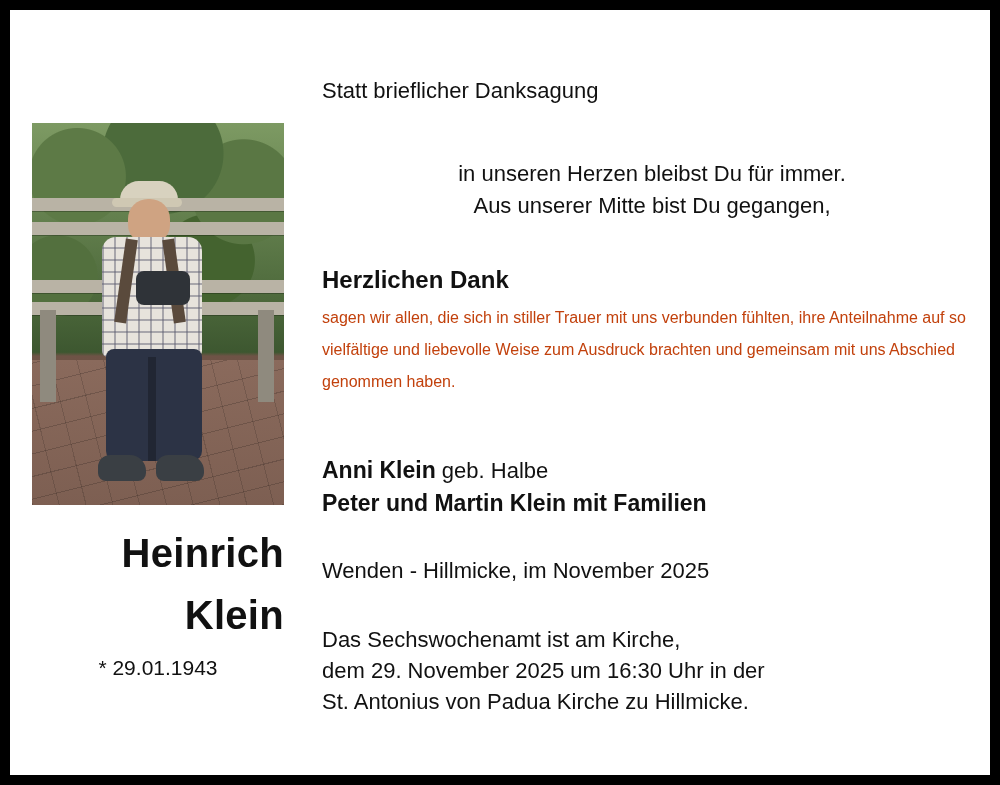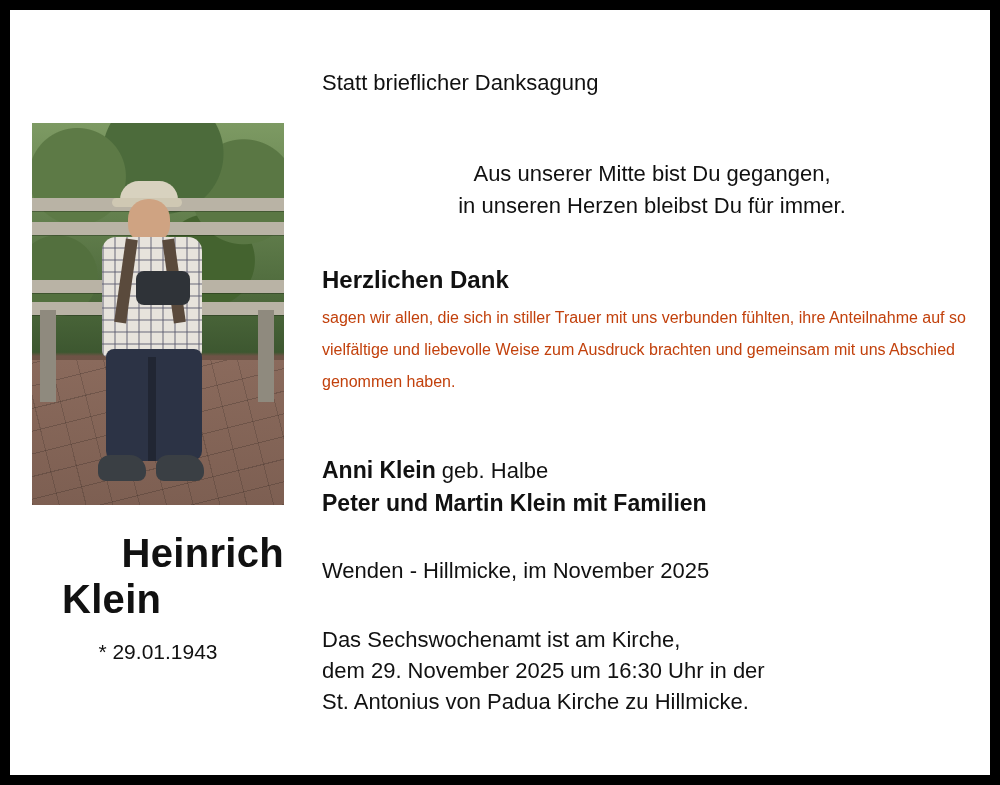--- a/index.html
+++ b/index.html
@@ -154,33 +154,33 @@
     text-align: center;
     color: #111111;
   }
   .name-line1, .name-line2 {
     font-size: 40px;
     font-weight: bold;
     line-height: 46px;
     letter-spacing: .3px;
   }
   .name-line1 { text-align: right; padding-left: 28px; }
-  .name-line2 { text-align: left; padding-left: 30px; }
+  .name-line2 { text-align: right; padding-left: 30px; margin-top: 16px; }
   .dates {
     margin-top: 14px;
     font-size: 21px;
     line-height: 32px;
     color: #111111;
   }
 
   
   .heading-top {
     position: absolute;
     left: 312px;
-    top: 60px;
+    top: 68px;
     font-size: 22px;
     color: #111111;
   }
   .verse {
     position: absolute;
     left: 312px;
     top: 148px;
     width: 660px;
     text-align: center;
     font-size: 22px;
@@ -267,22 +267,22 @@
       <div class="name-line1">Heinrich</div>
       <div class="name-line2">Klein</div>
       <div class="dates">
         <div>* 29.01.1943</div>
       </div>
     </div>
 
     <div class="heading-top">Statt brieflicher Danksagung</div>
 
     <div class="verse">
+      <div>in unseren Herzen bleibst Du für immer.</div>
       <div>Aus unserer Mitte bist Du gegangen,</div>
-      <div>in unseren Herzen bleibst Du für immer.</div>
     </div>
 
     <div class="thanks-title">Herzlichen Dank</div>
     <div class="thanks-body">sagen wir allen, die sich in stiller Trauer mit uns verbunden fühlten, ihre Anteilnahme auf so vielfältige und liebevolle Weise zum Ausdruck brachten und gemeinsam mit uns Abschied genommen haben.</div>
 
     <div class="signers">
       <div>
         <span class="bold">Anni Klein</span>
         <span>geb. Halbe</span>
       </div>

